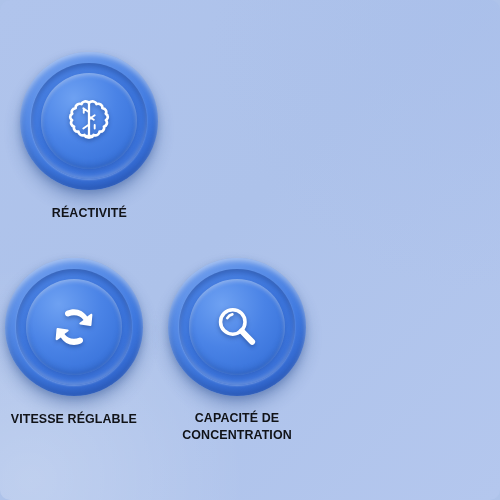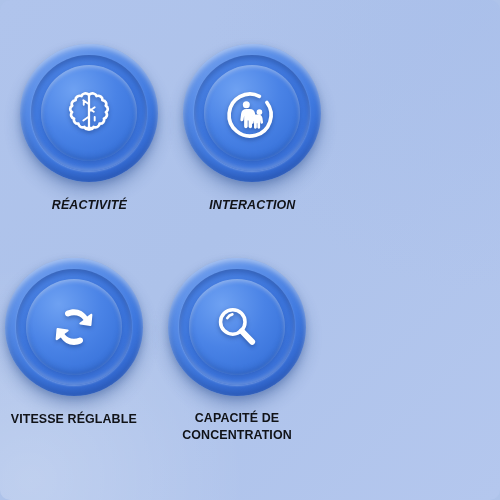--- a/index.html
+++ b/index.html
@@ -66,21 +66,21 @@
     font-size:13.4px;
     letter-spacing:.1px;
     line-height:1.28;
     text-transform:uppercase;
     font-stretch:condensed;
     transform:scaleX(.93);
   }
   .lbl.two{line-height:1.25;}
 
   
-  #rowTop{top:44px;font-style:italic;}
+  #rowTop{top:52px;}
   #rowBottom{top:258px;}
   .cell.c1{width:178px;}
   .cell.c2{width:148px;}
   .cell.c3{width:174px;}
 </style>
 </head>
 <body>
 
 <div id="board">
 
@@ -93,36 +93,20 @@
             <path d="M32 11c-3.2-2.6-7.6-1.4-8.6 1.6-3.6-1.2-7.2 1.4-6.7 4.7-3.5.3-5.4 3.6-3.9 6.4-3 1.7-3.1 5.7-.2 7.4-2.2 2.6-.9 6.5 2.3 7.2-1 3.2 1.6 6.3 5 5.9.3 3.3 3.9 5.2 6.9 3.7 1.2 3 5.3 3.7 7.5 1.3"></path>
             <path d="M32 11c3.2-2.6 7.6-1.4 8.6 1.6 3.6-1.2 7.2 1.4 6.7 4.7 3.5.3 5.4 3.6 3.9 6.4 3 1.7 3.1 5.7.2 7.4 2.2 2.6.9 6.5-2.3 7.2 1 3.2-1.6 6.3-5 5.9-.3 3.3-3.9 5.2-6.9 3.7-1.2 3-5.3 3.7-7.5 1.3"></path>
             <path d="M32 11v38" stroke-width="2.6"></path>
             <path d="M32 22l-6.5-4.5M32 30l6.5-4.5M32 36l-6.5 4.5M32 27l5.5 3.5M26 22.5v-4M38.5 36.5v4" stroke-width="2.2"></path>
           </svg>
         </span>
       </div>
       <div class="lbl">RÉACTIVITÉ</div>
     </div>
 
-    <div class="cell c2">
-      <div class="btn big">
-        <span class="glyph">
-          <svg width="56" height="56" viewBox="0 0 64 64" fill="none">
-            <path d="M49 20a24 24 0 1 1-8.5-7.1" stroke="#fff" stroke-width="4.2" stroke-linecap="round"></path>
-            <g fill="#fff">
-              <circle cx="25.5" cy="22.5" r="4"></circle>
-              <path d="M25.5 27.5c-3.4 0-5.6 2.1-5.9 5.2l-.9 6.6c-.15 1.2.7 2.1 1.8 2.1 1 0 1.7-.6 1.85-1.6l.65-4.6v11.9c0 1.3.95 2.2 2.1 2.2 1.15 0 2-.85 2-2.1v-6.6h.9v6.6c0 1.25.85 2.1 2 2.1 1.15 0 2.1-.9 2.1-2.2V35.2l.65 4.6c.15 1 .85 1.6 1.85 1.6 1.1 0 1.95-.9 1.8-2.1l-.9-6.6c-.3-3.1-2.5-5.2-5.9-5.2z"></path>
-              <circle cx="40.5" cy="31" r="3.2"></circle>
-              <path d="M40.5 35c-2.7 0-4.4 1.7-4.7 4.2l-.6 4.7c-.12.95.55 1.65 1.4 1.65.8 0 1.35-.48 1.47-1.27l.43-3.1v8.2c0 1.05.75 1.75 1.65 1.75.9 0 1.55-.65 1.55-1.65v-4.5h.6v4.5c0 1 .65 1.65 1.55 1.65.9 0 1.65-.7 1.65-1.75v-8.2l.43 3.1c.12.79.67 1.27 1.47 1.27.85 0 1.52-.7 1.4-1.65l-.6-4.7c-.3-2.5-2-4.2-4.7-4.2z" transform="translate(-4.2 -1.2) scale(1)"></path>
-            </g>
-          </svg>
-        </span>
-      </div>
-      <div class="lbl">INTERACTION</div>
-    </div>
 
 
   </div>
 
   <div class="row" id="rowBottom">
 
     <div class="cell c2">
       <div class="btn big">
         <span class="glyph">
           <svg width="52" height="52" viewBox="0 0 64 64" fill="#fff">

